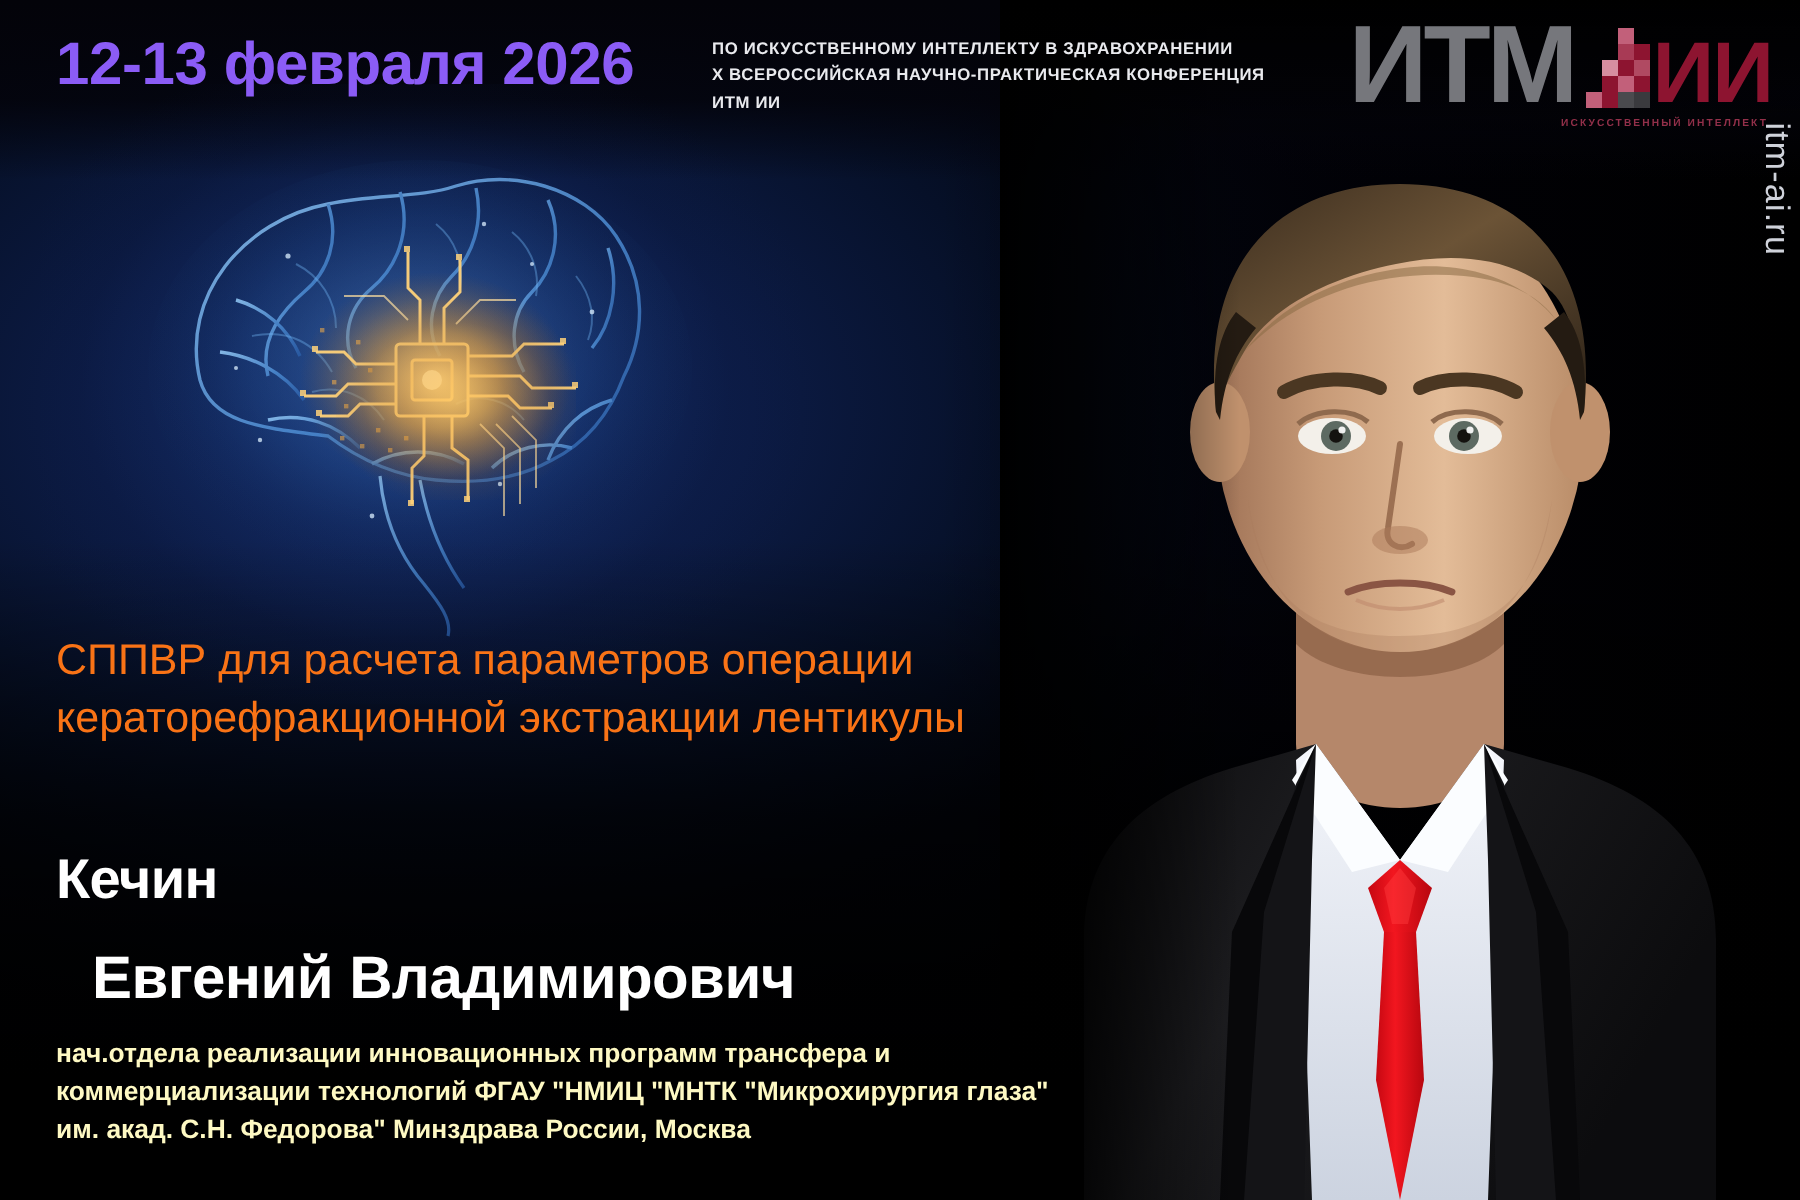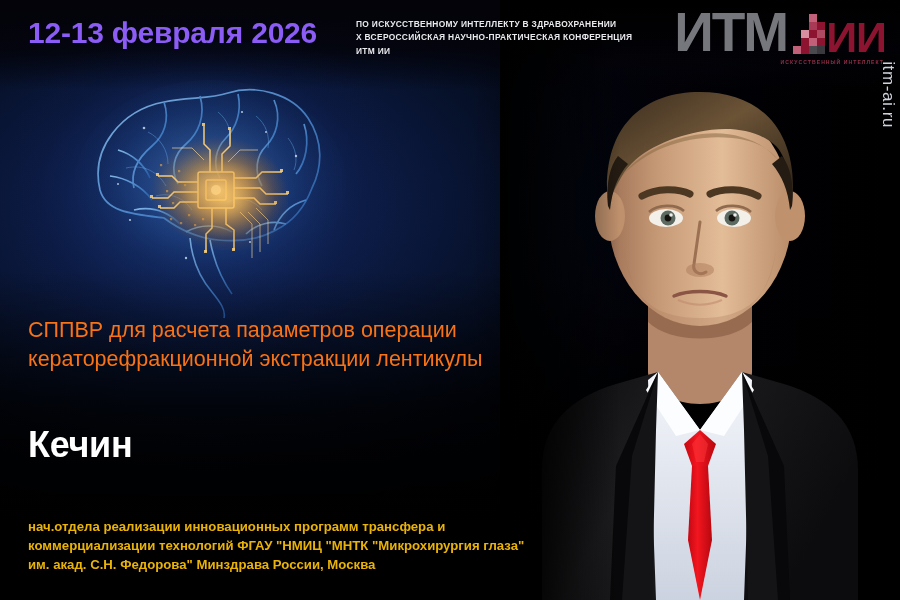--- a/index.html
+++ b/index.html
@@ -112,31 +112,31 @@
   }
 
   
   .talk-title {
     position:absolute; left:28px; top:316px; width:460px;
     font-size:21.5px; color:#f97316; line-height:1.33;
     font-weight:normal; z-index:20;
   }
   .speaker-last {
     position:absolute; left:28px; top:425px;
-    font-size:36px; font-weight:bold; color:#ffffff;
+    font-size:28px; font-weight:bold; color:#ffffff;
     line-height:1.1; letter-spacing:-0.3px; z-index:20;
   }
   .speaker-first {
     position:absolute; left:46px; top:473px;
     font-size:30px; font-weight:bold; color:#ffffff;
     line-height:1.1; letter-spacing:-0.3px; z-index:20;
   }
   .affiliation {
     position:absolute; left:28px; top:518px; width:505px;
-    font-size:13.2px; font-weight:bold; color:#eab308;
+    font-size:13.2px; font-weight:bold; color:#fef9c3;
     line-height:1.43; z-index:20;
   }
 </style>
 </head>
 <body>
 
 <div class="slide">
 
   <div class="bg-base"></div>
 
@@ -384,15 +384,16 @@
       </span>
       <span class="logo-ii">ИИ</span>
     </div>
     <div class="logo-sub">ИСКУССТВЕННЫЙ ИНТЕЛЛЕКТ</div>
   </div>
 
   <div class="url-vert">itm-ai.ru</div>
 
   <div class="talk-title">СППВР для расчета параметров операции кераторефракционной экстракции лентикулы</div>
   <div class="speaker-last">Кечин</div>
+  <div class="speaker-first">Евгений Владимирович</div>
   <div class="affiliation">нач.отдела реализации инновационных программ трансфера и коммерциализации технологий ФГАУ "НМИЦ "МНТК "Микрохирургия глаза" им. акад. С.Н. Федорова" Минздрава России, Москва</div>
 
 </div>
 
 </body></html>

